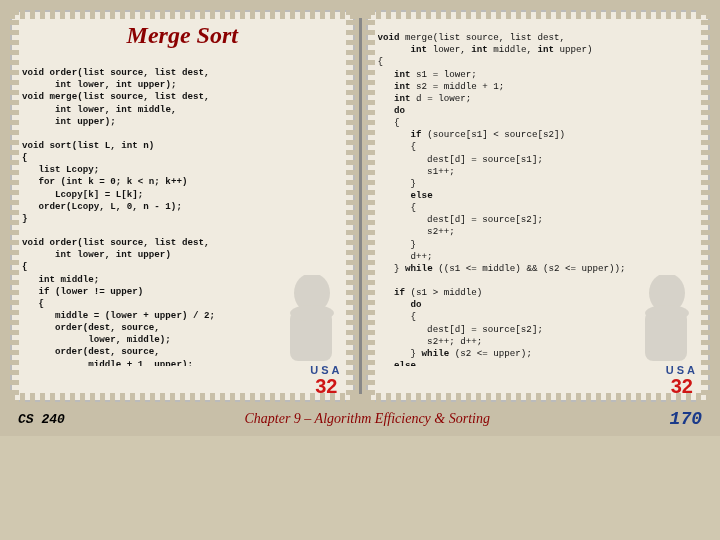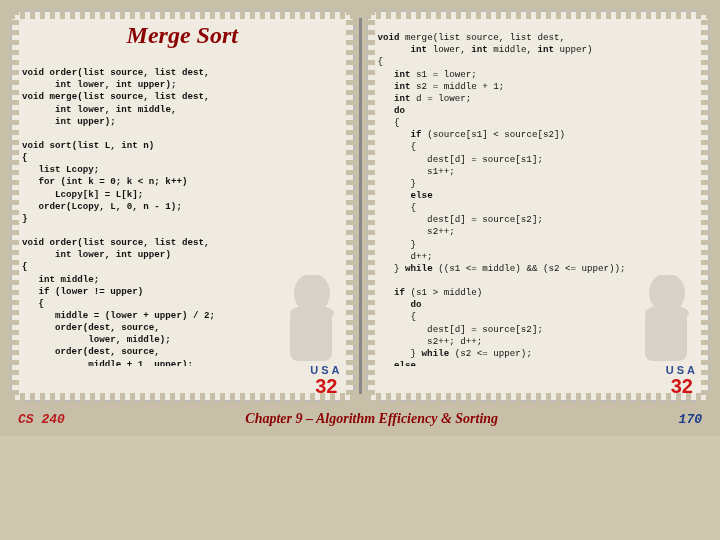--- a/index.html
+++ b/index.html
@@ -168,20 +168,20 @@
           <div style="font-family:Arial,sans-serif;font-weight:bold;font-size:20px;
                       color:#cc0000;line-height:1;">32</div>
         </div>
       </div>
     </div>
   </div>
 
   <div style="height:34px;background:#c8bfa8;display:flex;align-items:center;
               justify-content:space-between;padding:0 18px;flex-shrink:0;">
     <div style="font-family:'Courier New',Courier,monospace;font-size:13px;font-weight:bold;
-                color:#b91c1c;font-style:italic;text-align:right;">CS 240</div>
-    <div style="font-family:'Times New Roman',Times,serif;font-size:14px;font-weight:bold;
+                color:#000000;font-style:italic;text-align:right;">CS 240</div>
+    <div style="font-family:'Times New Roman',Times,serif;font-size:14px;font-weight:normal;
                 font-style:italic;color:#8B0000;text-align:left;">Chapter 9 – Algorithm Efficiency &amp; Sorting</div>
-    <div style="font-family:'Courier New',Courier,monospace;font-size:13px;font-weight:bold;
+    <div style="font-family:'Courier New',Courier,monospace;font-size:18px;font-weight:bold;
                 color:#1a3a8a;font-style:italic;">170</div>
   </div>
 
 </div>
 
 </body></html>

